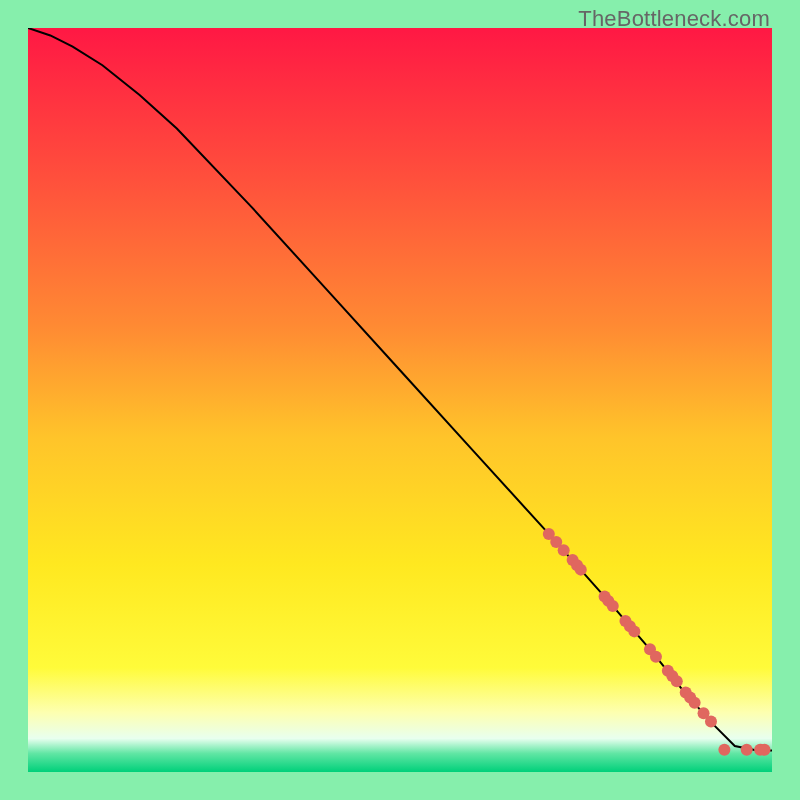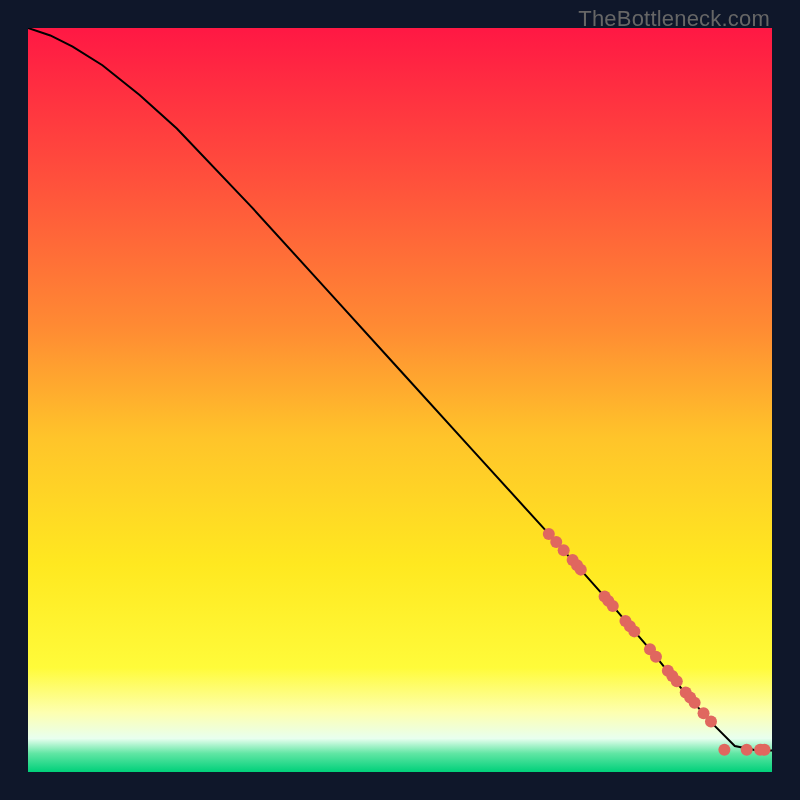--- a/index.html
+++ b/index.html
@@ -8,21 +8,21 @@
     width: 800px;
     height: 800px;
     background: #000;
     overflow: hidden;
     font-family: Arial, Helvetica, sans-serif;
   }
   .stage {
     position: relative;
     width: 800px;
     height: 800px;
-    background: #0f172a;
+    background: #86efac;
   }
   .plot {
     position: absolute;
     left: 28px;
     top: 28px;
     width: 744px;
     height: 744px;
     overflow: hidden;
   }
   .watermark {

